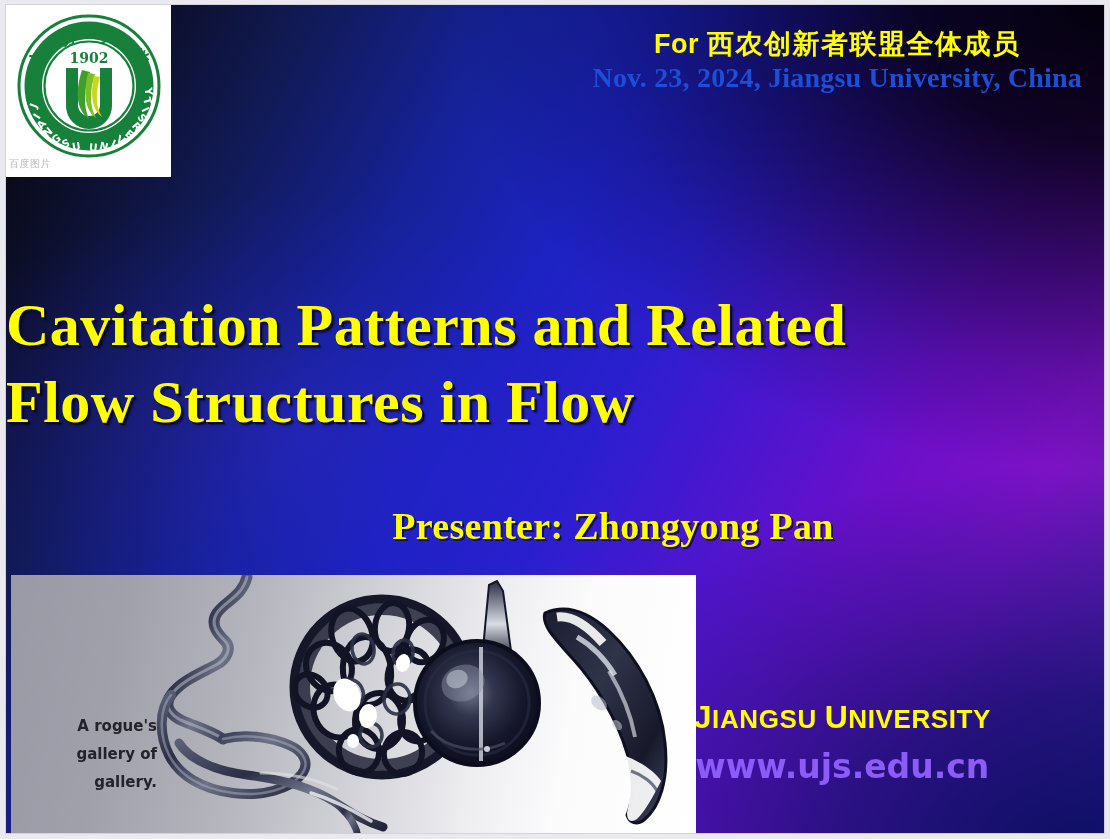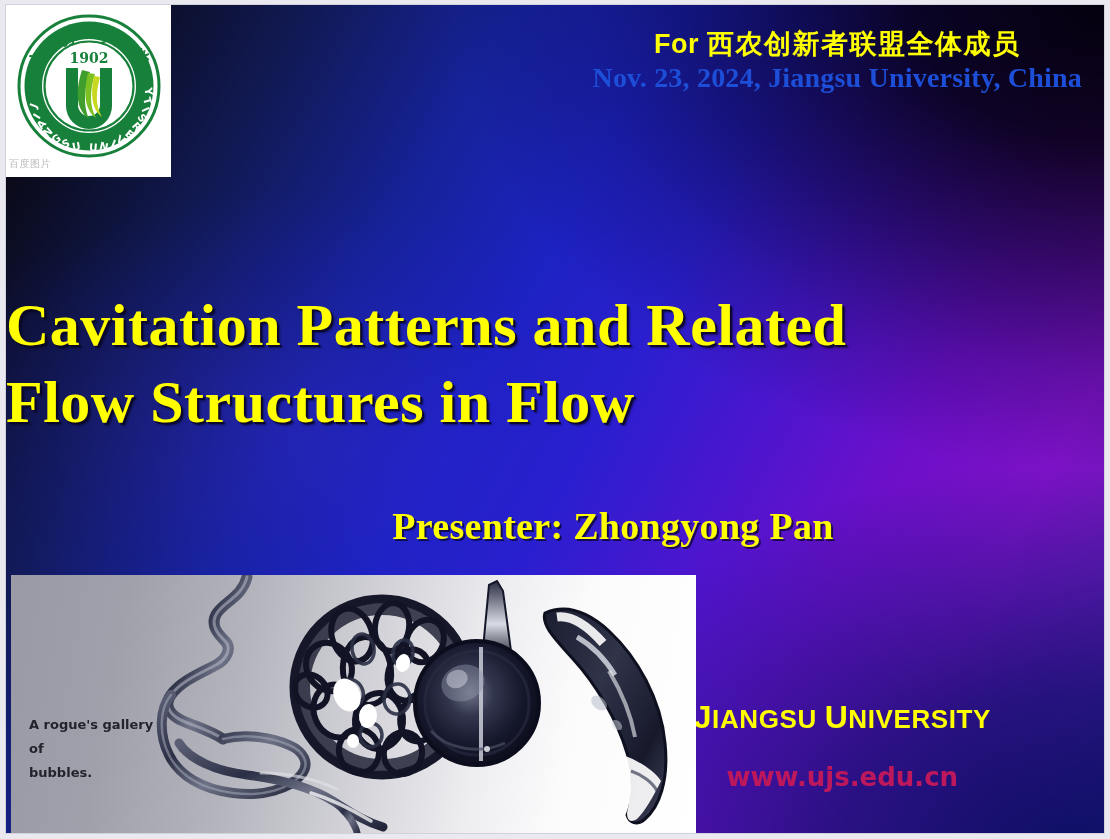--- a/index.html
+++ b/index.html
@@ -195,24 +195,24 @@
     color: #ffff00;
     white-space: nowrap;
     letter-spacing: 0.6px;
   }
   #footer-org .cap {
     font-size: 32px;
   }
   #footer-url {
     font-family: "DejaVu Sans", sans-serif;
     font-weight: bold;
-    font-size: 26px;
-    color: #be185d;
-    white-space: nowrap;
-    margin-top: 22px;
+    font-size: 33px;
+    color: #8b5cf6;
+    white-space: nowrap;
+    margin-top: 7px;
     letter-spacing: 0px;
   }
 
   
   #gallery {
     position: absolute;
     left: 5px;
     top: 570px;
     width: 685px;
     height: 264px;
@@ -224,22 +224,23 @@
       #d2d2d8 52%,
       #eeeef1 68%,
       #fbfbfc 80%,
       #ffffff 100%);
   }
   #gallery-caption {
     position: absolute;
     left: 18px;
     top: 138px;
     width: 128px;
+    text-align: right;
     font-family: "DejaVu Sans", sans-serif;
-    font-size: 13px;
+    font-size: 15px;
     font-weight: bold;
     line-height: 1.85;
     color: #23232b;
   }
   #gallery svg {
     position: absolute;
     left: 0;
     top: 0;
     width: 685px;
     height: 264px;
@@ -425,18 +426,18 @@
           <path d="M612 180 C628 186 644 196 650 206 C642 222 634 236 626 244
                    C620 248 616 246 616 238 C620 222 620 198 612 180 Z" fill="#ffffff" opacity="0.92"></path>
           <path d="M620 196 C632 200 642 208 646 216" fill="none" stroke="#3b3f55" stroke-width="3" opacity="0.7"></path>
           <ellipse cx="588" cy="128" rx="9" ry="6" fill="#b8bcc9" opacity="0.55" transform="rotate(40 588 128)"></ellipse>
           <ellipse cx="606" cy="150" rx="6" ry="4" fill="#ced2dc" opacity="0.5" transform="rotate(44 606 150)"></ellipse>
         </g>
       </svg>
 
       <div id="gallery-caption">
         <div>A rogue's gallery of</div>
-        <div>bubbles.</div>
+        <div>gallery.</div>
       </div>
     </div>
 
   </div>
 </div>
 
 </body></html>

